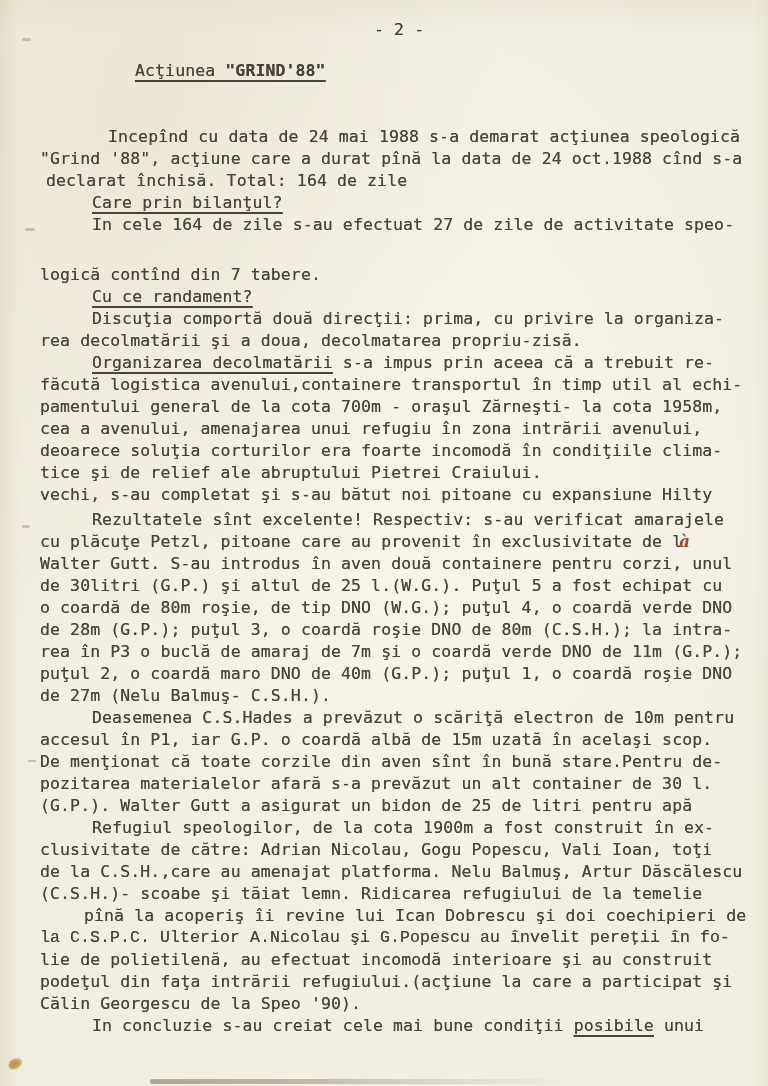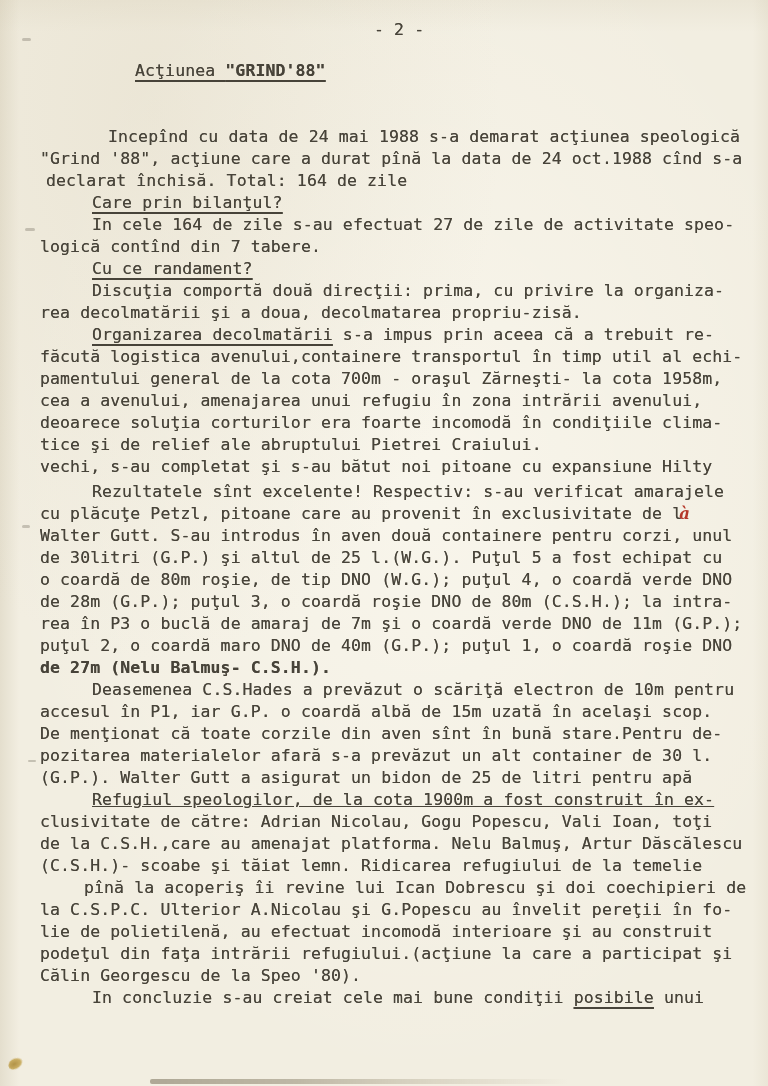--- a/index.html
+++ b/index.html
@@ -75,54 +75,54 @@
 <div class="page" style="--paper: #f2eee1; --ink: #474339; --red: #b5382a;">
   <div class="pagenum">- 2 -</div>
 
   <div class="body">
       <div class="line" style="padding-left: 95px;"><span class="u">Acţiunea </span><span class="u b">"GRIND'88"</span></div>
       <div class="line" style="padding-left: 68px; margin-top: 44px;"><span>Incepînd cu data de 24 mai 1988 s-a demarat acţiunea speologică</span></div>
       <div class="line" style="padding-left: 0px;"><span>"Grind '88", acţiune care a durat pînă la data de 24 oct.1988 cînd s-a</span></div>
       <div class="line" style="padding-left: 6px;"><span>declarat închisă. Total: 164 de zile</span></div>
       <div class="line" style="padding-left: 52px;"><span class="u">Care prin bilanţul?</span></div>
       <div class="line" style="padding-left: 52px;"><span>In cele 164 de zile s-au efectuat 27 de zile de activitate speo-</span></div>
-      <div class="line" style="padding-left: 0px;"><span>logică contînd din 7 tabere.</span></div>
+      <div class="line" style="padding-left: 0px; margin-top: 28px;"><span>logică contînd din 7 tabere.</span></div>
       <div class="line" style="padding-left: 52px;"><span class="u">Cu ce randament?</span></div>
       <div class="line" style="padding-left: 52px;"><span>Discuţia comportă două direcţii: prima, cu privire la organiza-</span></div>
       <div class="line" style="padding-left: 0px;"><span>rea decolmatării şi a doua, decolmatarea propriu-zisă.</span></div>
       <div class="line" style="padding-left: 52px;"><span class="u">Organizarea decolmatării</span><span> s-a impus prin aceea că a trebuit re-</span></div>
       <div class="line" style="padding-left: 0px;"><span>făcută logistica avenului,containere transportul în timp util al echi-</span></div>
       <div class="line" style="padding-left: 0px;"><span>pamentului general de la cota 700m - oraşul Zărneşti- la cota 1958m,</span></div>
       <div class="line" style="padding-left: 0px;"><span>cea a avenului, amenajarea unui refugiu în zona intrării avenului,</span></div>
       <div class="line" style="padding-left: 0px;"><span>deoarece soluţia corturilor era foarte incomodă în condiţiile clima-</span></div>
       <div class="line" style="padding-left: 0px;"><span>tice şi de relief ale abruptului Pietrei Craiului.</span></div>
       <div class="line" style="padding-left: 0px;"><span>vechi, s-au completat şi s-au bătut noi pitoane cu expansiune Hilty</span></div>
       <div class="line" style="padding-left: 52px; margin-top: 3px;"><span>Rezultatele sînt excelente! Respectiv: s-au verificat amarajele</span></div>
       <div class="line" style="padding-left: 0px;"><span>cu plăcuţe Petzl, pitoane care au provenit în exclusivitate de l</span><span class="red">à</span></div>
       <div class="line" style="padding-left: 0px;"><span>Walter Gutt. S-au introdus în aven două containere pentru corzi, unul</span></div>
       <div class="line" style="padding-left: 0px;"><span>de 30litri (G.P.) şi altul de 25 l.(W.G.). Puţul 5 a fost echipat cu</span></div>
       <div class="line" style="padding-left: 0px;"><span>o coardă de 80m roşie, de tip DNO (W.G.); puţul 4, o coardă verde DNO</span></div>
       <div class="line" style="padding-left: 0px;"><span>de 28m (G.P.); puţul 3, o coardă roşie DNO de 80m (C.S.H.); la intra-</span></div>
       <div class="line" style="padding-left: 0px;"><span>rea în P3 o buclă de amaraj de 7m şi o coardă verde DNO de 11m (G.P.);</span></div>
       <div class="line" style="padding-left: 0px;"><span>puţul 2, o coardă maro DNO de 40m (G.P.); puţul 1, o coardă roşie DNO</span></div>
-      <div class="line" style="padding-left: 0px; font-weight: bold;"><span>de 27m (Nelu Balmuş- C.S.H.).</span></div>
+      <div class="line" style="padding-left: 0px;"><span>de 27m (Nelu Balmuş- C.S.H.).</span></div>
       <div class="line" style="padding-left: 52px;"><span>Deasemenea C.S.Hades a prevăzut o scăriţă electron de 10m pentru</span></div>
       <div class="line" style="padding-left: 0px;"><span>accesul în P1, iar G.P. o coardă albă de 15m uzată în acelaşi scop.</span></div>
       <div class="line" style="padding-left: 0px;"><span>De menţionat că toate corzile din aven sînt în bună stare.Pentru de-</span></div>
       <div class="line" style="padding-left: 0px;"><span>pozitarea materialelor afară s-a prevăzut un alt container de 30 l.</span></div>
       <div class="line" style="padding-left: 0px;"><span>(G.P.). Walter Gutt a asigurat un bidon de 25 de litri pentru apă</span></div>
-      <div class="line" style="padding-left: 52px; text-decoration: underline;"><span>Refugiul speologilor, de la cota 1900m a fost construit în ex-</span></div>
+      <div class="line" style="padding-left: 52px;"><span>Refugiul speologilor, de la cota 1900m a fost construit în ex-</span></div>
       <div class="line" style="padding-left: 0px;"><span>clusivitate de către: Adrian Nicolau, Gogu Popescu, Vali Ioan, toţi</span></div>
       <div class="line" style="padding-left: 0px;"><span>de la C.S.H.,care au amenajat platforma. Nelu Balmuş, Artur Dăscălescu</span></div>
       <div class="line" style="padding-left: 0px;"><span>(C.S.H.)- scoabe şi tăiat lemn. Ridicarea refugiului de la temelie</span></div>
       <div class="line" style="padding-left: 0px; margin-left: 44px;"><span>pînă la acoperiş îi revine lui Ican Dobrescu şi doi coechipieri de</span></div>
-      <div class="line" style="padding-left: 0px;"><span>la C.S.P.C. Ulterior A.Nicolau şi G.Popescu au învelit pereţii în fo-</span></div>
+      <div class="line" style="padding-left: 0px; font-family: Liberation Mono, monospace;"><span>la C.S.P.C. Ulterior A.Nicolau şi G.Popescu au învelit pereţii în fo-</span></div>
       <div class="line" style="padding-left: 0px;"><span>lie de polietilenă, au efectuat incomodă interioare şi au construit</span></div>
       <div class="line" style="padding-left: 0px;"><span>podeţul din faţa intrării refugiului.(acţiune la care a participat şi</span></div>
-      <div class="line" style="padding-left: 0px;"><span>Călin Georgescu de la Speo '80).</span></div>
+      <div class="line" style="padding-left: 0px;"><span>Călin Georgescu de la Speo '90).</span></div>
       <div class="line" style="padding-left: 52px;"><span>In concluzie s-au creiat cele mai bune condiţii </span><span class="u">posibile</span><span> unui</span></div>
     </div>
 
   <div class="artifact shadow-bar"></div>
   <div class="artifact stain"></div>
   <div class="artifact dash dash1"></div>
   <div class="artifact dash dash2"></div>
   <div class="artifact dash dash3"></div>
   <div class="artifact dash dash4"></div>
 </div>

